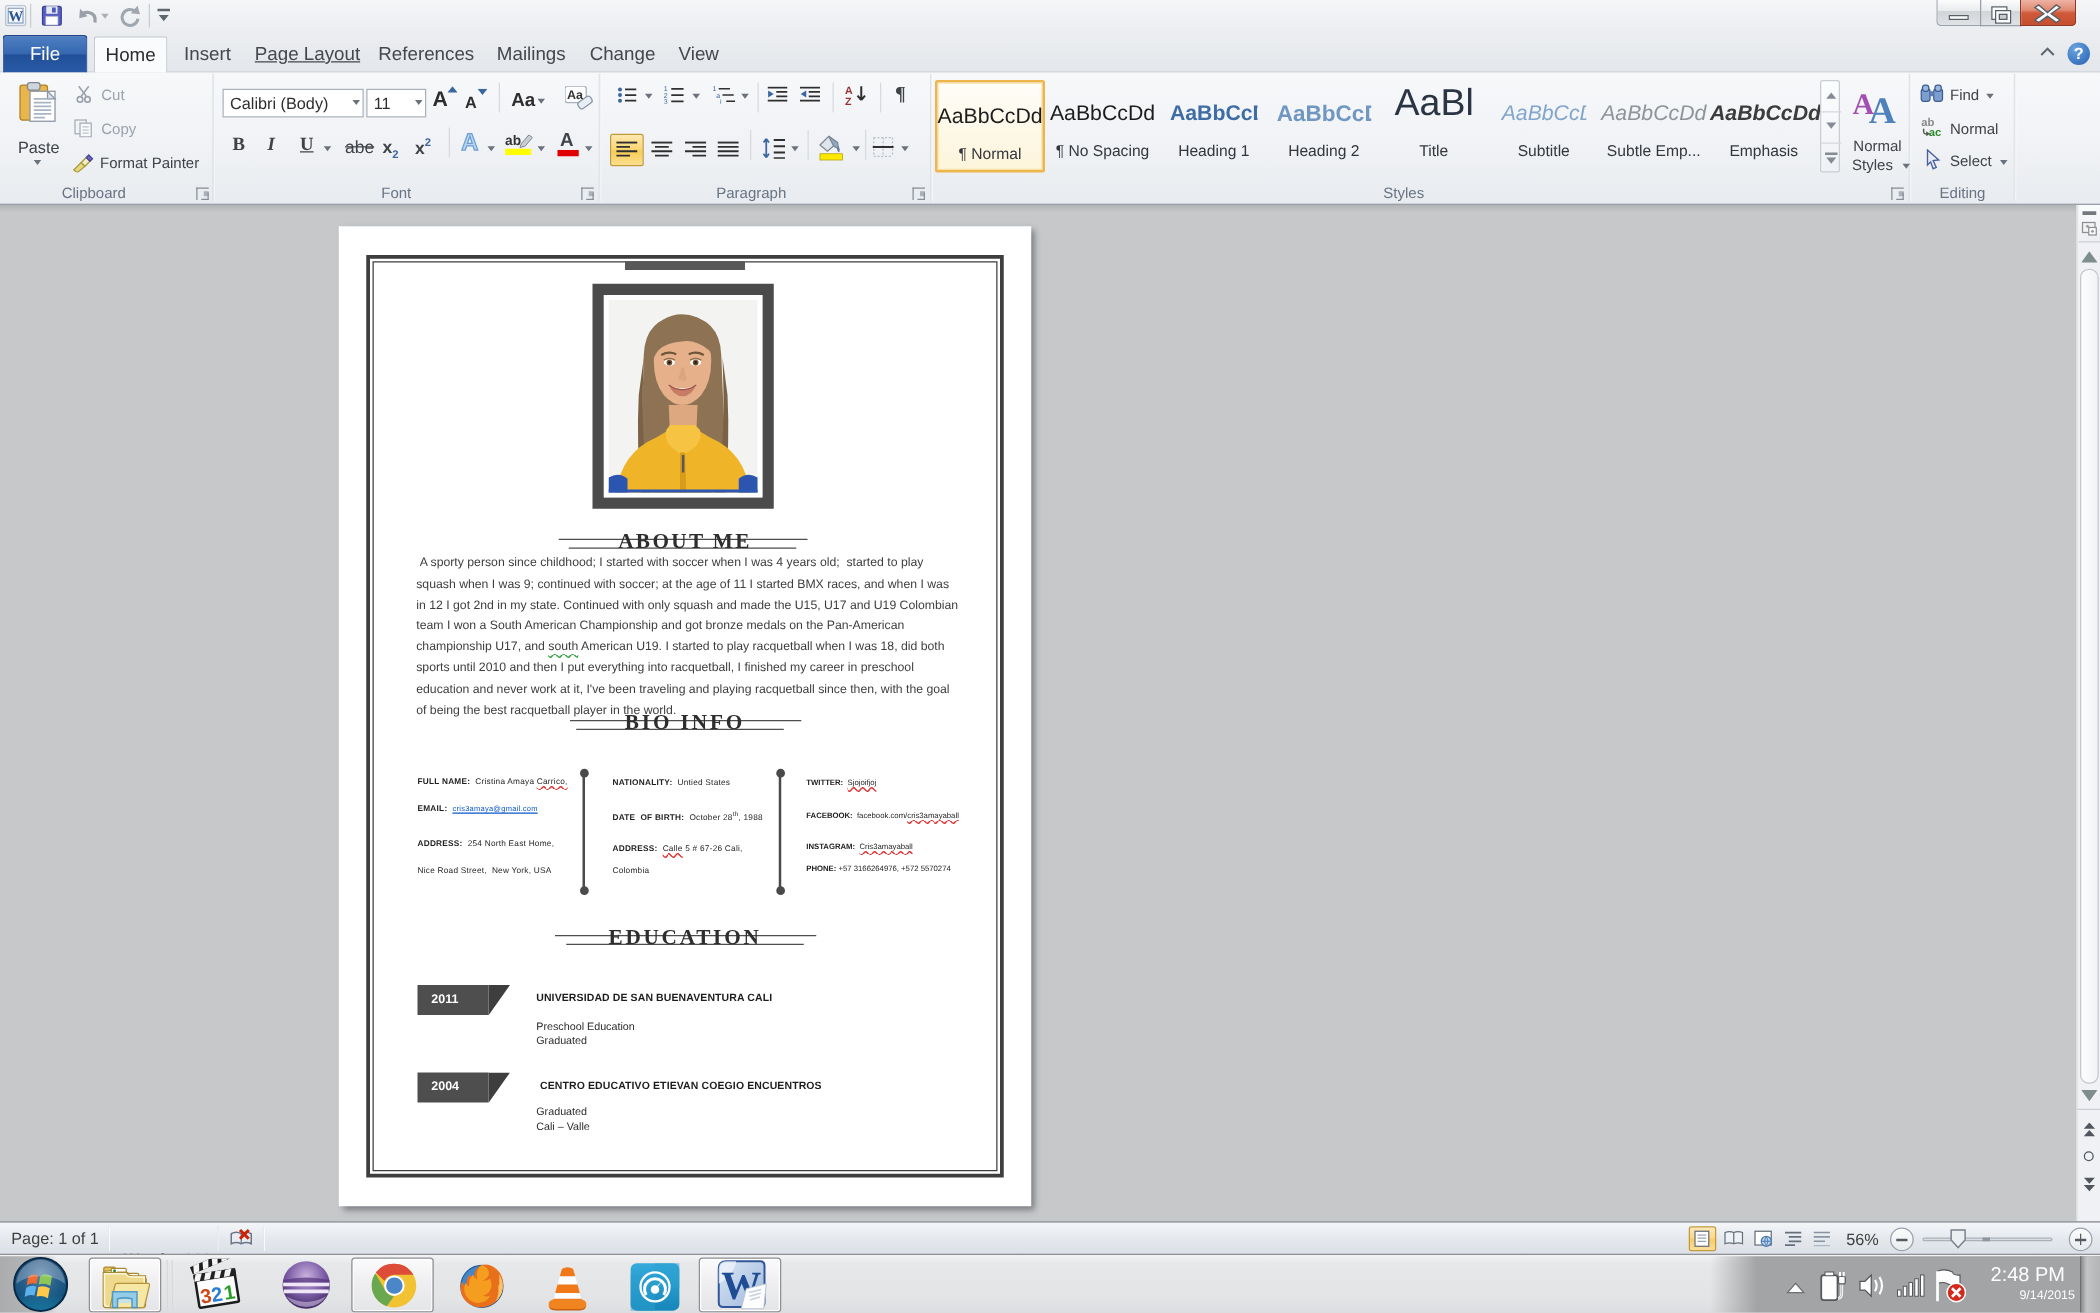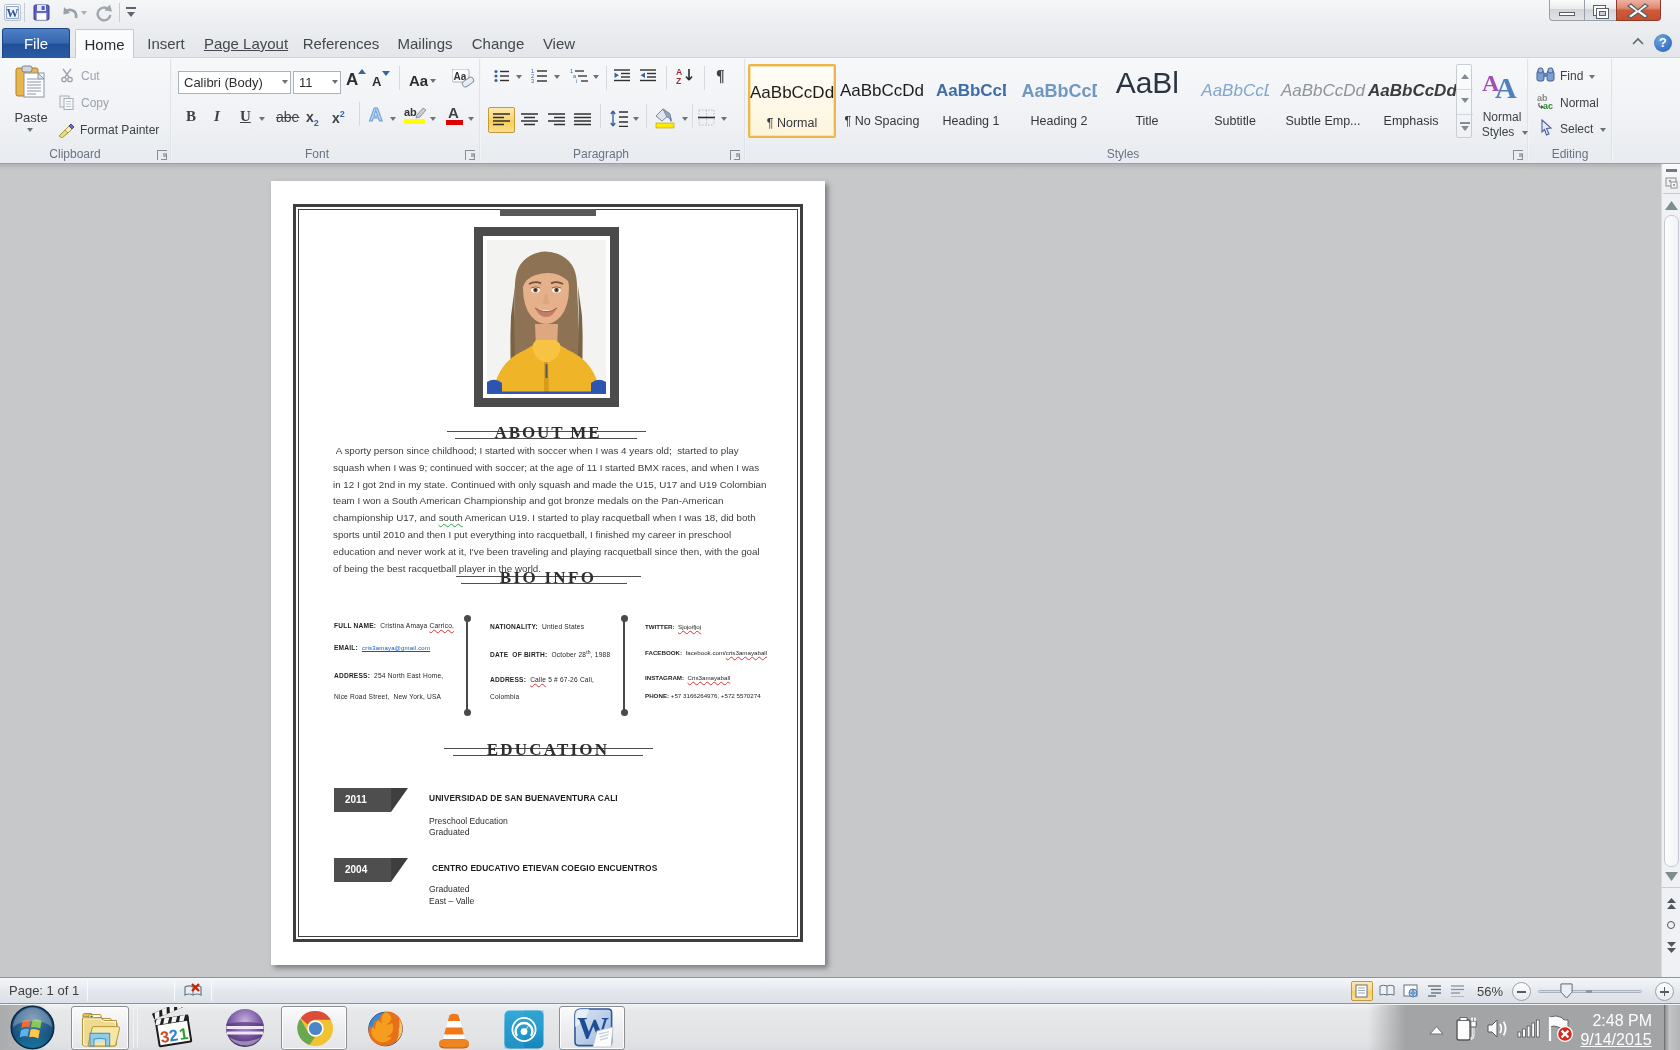--- a/index.html
+++ b/index.html
@@ -557,21 +557,21 @@
           </svg>
         <div class="abs" style="left:158px;top:612px;font-size:8.4px;font-weight:bold;color:#1d1d1d;letter-spacing:0.1px;">UNIVERSIDAD DE SAN BUENAVENTURA CALI</div>
         <div class="abs" style="left:158px;top:635px;font-size:8.6px;color:#2d2d2d;">Preschool Education</div>
         <div class="abs" style="left:158px;top:646px;font-size:8.6px;color:#2d2d2d;">Graduated</div>
         <div class="abs" style="left:63px;top:677px;width:57px;height:24px;background:#4e4e4e;color:#fff;font-size:10px;font-weight:bold;text-align:left;padding-left:11px;line-height:24px;">2004</div>
         <svg class="abs" style="left:120px;top:677px;" width="17" height="24">
             <path d="M0 0 L17 0 L0 24 Z" fill="#3e3e3e"></path>
           </svg>
         <div class="abs" style="left:161px;top:682px;font-size:8.4px;font-weight:bold;color:#1d1d1d;letter-spacing:0.1px;">CENTRO EDUCATIVO ETIEVAN COEGIO ENCUENTROS</div>
         <div class="abs" style="left:158px;top:703px;font-size:8.6px;color:#2d2d2d;">Graduated</div>
-        <div class="abs" style="left:158px;top:715px;font-size:8.6px;color:#2d2d2d;">East – Valle</div>
+        <div class="abs" style="left:158px;top:715px;font-size:8.6px;color:#2d2d2d;">Cali – Valle</div>
       </div>
     </div>
   </div>
   <div id="vscroll" class="abs">
 
     <div class="abs" style="left:1px;top:0px;width:18px;height:30px;background:linear-gradient(#fafbfc,#eceef1);border-bottom:1px solid #c9cdd3;">
       <div class="abs" style="left:3px;top:5px;width:11px;height:3px;background:#75797f;"></div>
       <svg class="abs" style="left:2px;top:11px;" width="15" height="15">
         <rect x="1" y="3" width="10" height="8" fill="#f4f2ee" stroke="#8a8e95"></rect>
         <rect x="6" y="7" width="6" height="6" fill="#fff" stroke="#8a8e95"></rect>
@@ -836,17 +836,17 @@
           <rect x="19.4" y="1" width="2.8" height="17"></rect>
       </g>
     </svg>
     <svg class="abs" style="left:1546px;top:11px;" width="27" height="28" viewBox="0 0 27 28">
       <path d="M4 2 Q10 -0.4 16 2.6 Q16.6 5.6 22 5 L22 13 Q16 14.6 12 12 Q8 10 4 12 Z" fill="#fdfdfd" stroke="#55585b" stroke-width="0.9"></path>
       <path d="M4 2 L4 26" stroke="#fdfdfd" stroke-width="2.2"></path>
       <circle cx="19" cy="19" r="7.4" fill="#d42a1e" stroke="#fff" stroke-width="1.2"></circle>
       <path d="M15.6 15.6 L22.4 22.4 M22.4 15.6 L15.6 22.4" stroke="#fff" stroke-width="2.2"></path>
     </svg>
     <div class="abs" style="left:1572px;top:8px;width:80px;text-align:right;font-size:16px;color:#fdfdfd;">2:48 PM</div>
-    <div class="abs" style="left:1572px;top:27px;width:88px;text-align:center;font-size:16px;color:#fdfdfd;text-decoration:underline;">9/14/2015</div>
+    <div class="abs" style="left:1572px;top:27px;width:88px;text-align:right;font-size:10px;color:#fdfdfd;">9/14/2015</div>
 
     <div class="abs" style="left:1664px;top:1px;width:16px;height:46px;background:linear-gradient(90deg,#8e9092,#c2c4c6 30%,#b2b4b6);border-left:1px solid #6e7072;"></div>
   </div>
 </div>
 
 </body></html>

